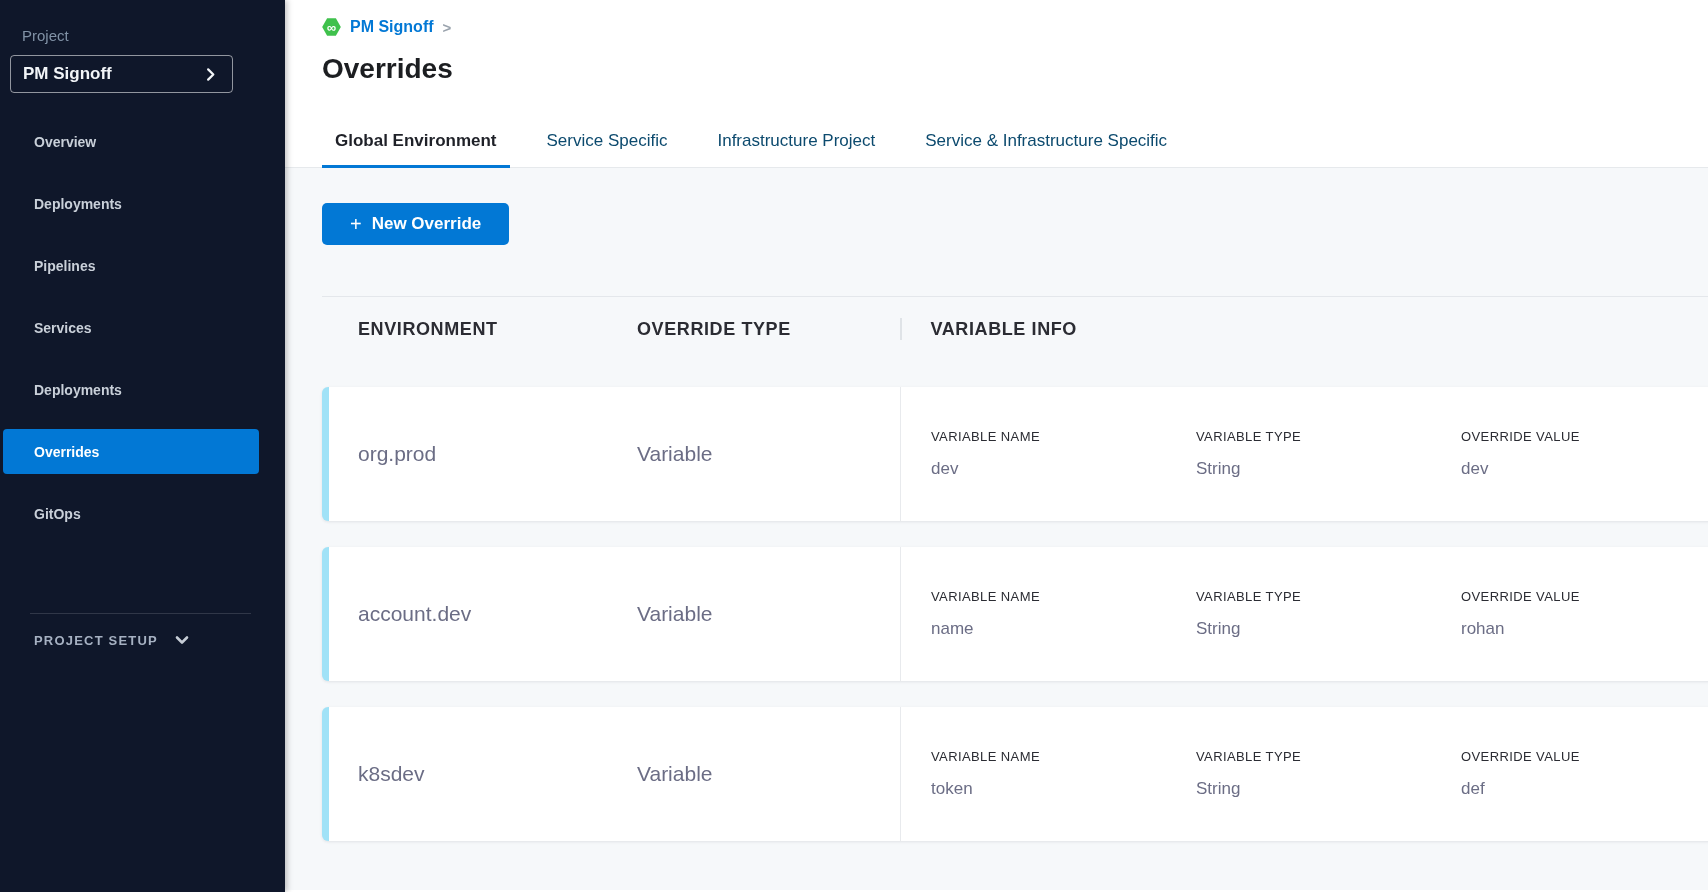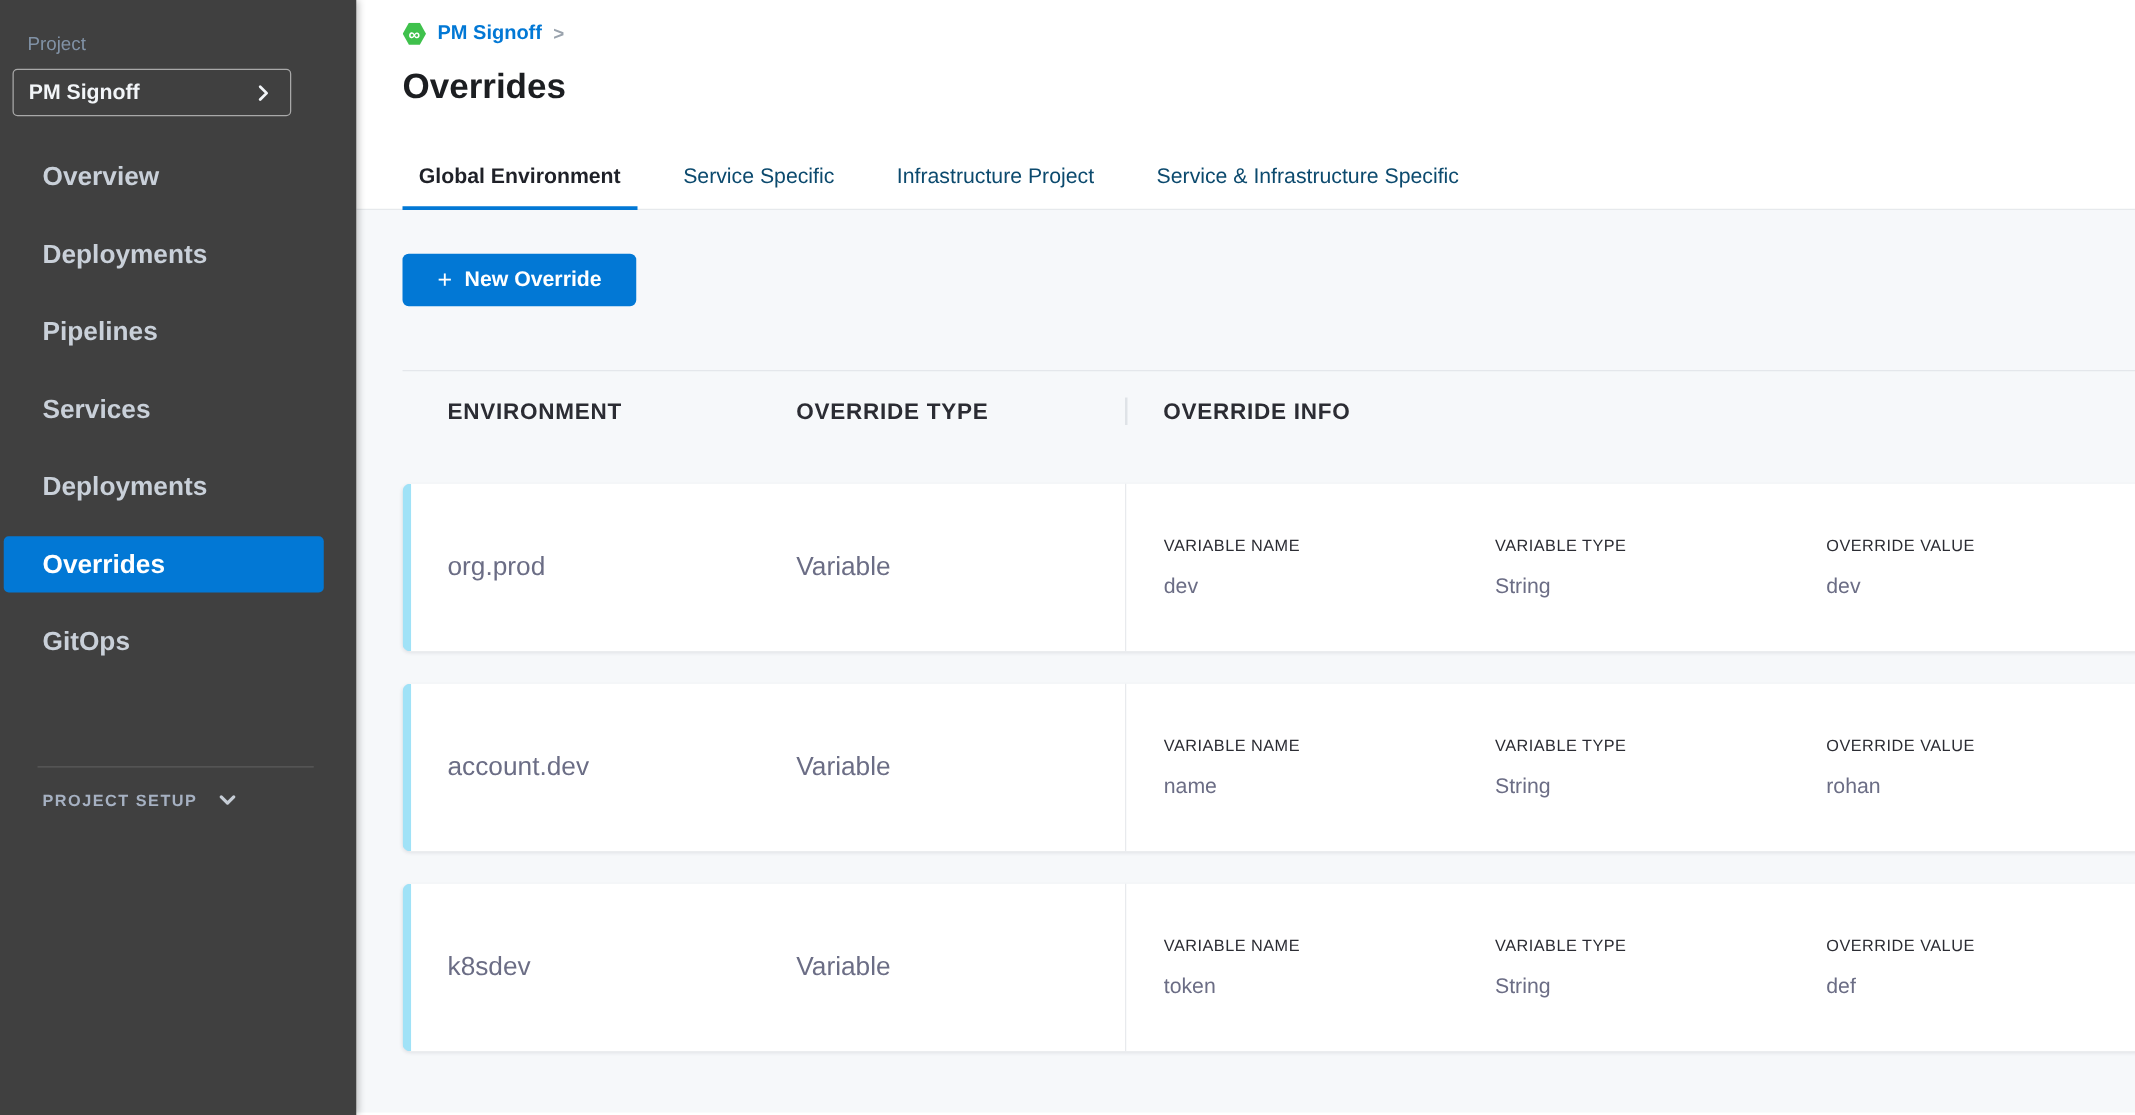--- a/index.html
+++ b/index.html
@@ -2,31 +2,31 @@
 <html><head>
 <meta charset="utf-8">
 <style>
   * { margin:0; padding:0; box-sizing:border-box; }
   html,body { width:1708px; height:892px; overflow:hidden;
     font-family:"Liberation Sans","DejaVu Sans",sans-serif; background:#fff; }
 
   .app { display:flex; width:1708px; height:892px; }
 
   
-  .sidebar { width:285px; min-width:285px; height:100%; background:#404040;
+  .sidebar { width:285px; min-width:285px; height:100%; background:#0f172a;
     position:relative; box-shadow:2px 0 6px rgba(0,0,0,0.25); z-index:2; }
   .project-label { color:#8192A6; font-size:15px; padding:27px 0 0 22px; }
   .project-selector { margin:11px 0 0 10px; width:223px; height:38px;
     border:1.5px solid rgba(255,255,255,0.55); border-radius:4px;
     display:flex; align-items:center; justify-content:space-between;
     padding:0 14px 0 12px; cursor:pointer; }
   .project-selector .proj-name { color:#F2F5F8; font-size:17px; font-weight:700; }
   .nav { margin-top:26px; }
   .nav-item { height:45px; margin:0 26px 17px 3px; display:flex; align-items:center;
-    padding-left:31px; color:#C9D0D9; font-size:21px; font-weight:600;
+    padding-left:31px; color:#C9D0D9; font-size:14px; font-weight:600;
     border-radius:4px; cursor:pointer; }
   .nav-item.active { background:#0278D5; color:#FFFFFF; }
   .sidebar-divider { height:1px; background:rgba(255,255,255,0.14); margin:77px 34px 0 30px; }
   .project-setup { margin:18px 26px 0 3px; padding-left:31px; display:flex;
     align-items:center; gap:16px; cursor:pointer; }
   .project-setup .ps-label { color:#A6B1C2; font-size:13px; font-weight:700; letter-spacing:1.2px; }
 
   .chev-svg { display:block; }
 
   
@@ -150,21 +150,21 @@
       <button class="btn-primary">
         <span class="plus">+</span>
         <span>New Override</span>
       </button>
 
       <div class="table-head">
         <div class="col-label">ENVIRONMENT</div>
         <div class="col-label">OVERRIDE TYPE</div>
         <div class="head-info">
           <span class="vline"></span>
-          <span class="col-label">OVERRIDE INFO</span>
+          <span class="col-label">VARIABLE INFO</span>
         </div>
       </div>
 
       <div class="rows">
 
         <div class="row-card">
           <div class="cell-env">org.prod</div>
           <div class="cell-type">Variable</div>
           <div class="cell-info">
             <div class="info-pair">

